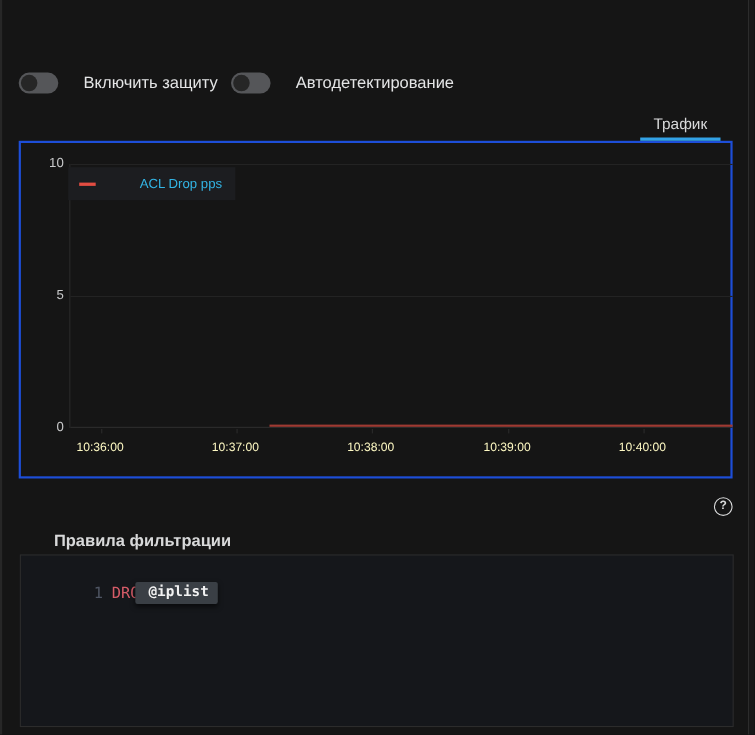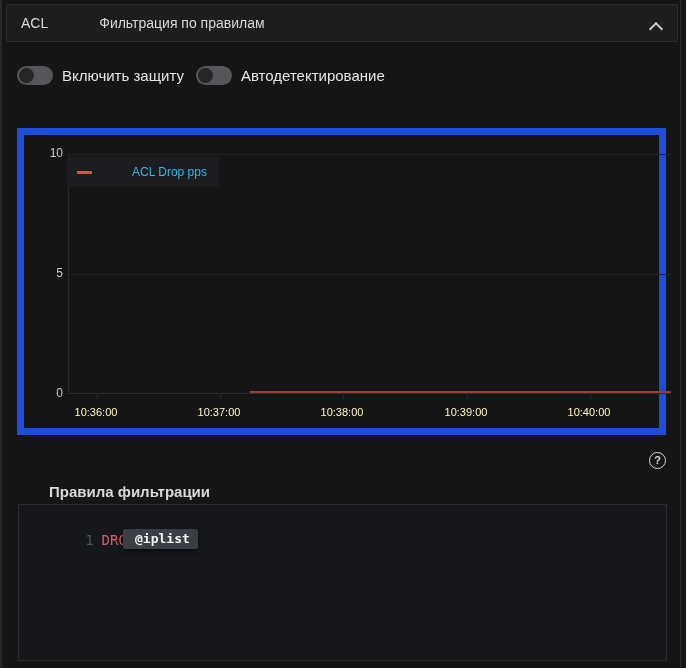--- a/index.html
+++ b/index.html
@@ -24,33 +24,33 @@
   .chevron-up {
     position:absolute; right:16px; top:19px; width:8px; height:8px;
     border-left:2px solid #c7c9cb; border-top:2px solid #c7c9cb;
     transform:rotate(45deg);
   }
 
   
   .toggles { position:absolute; left:17px; top:66px; display:flex; align-items:center; }
   .toggle { width:36px; height:19px; border-radius:10px; background:#555659; position:relative; cursor:pointer; flex:0 0 auto; }
   .toggle .knob { position:absolute; left:2px; top:2px; width:15px; height:15px; border-radius:50%; background:#262626; }
-  .toggle-label { font-size:15px; color:#e4e5e6; margin-left:9px; margin-right:12px; white-space:nowrap; }
+  .toggle-label { font-size:15px; color:#e4e5e6; margin-left:23px; margin-right:12px; white-space:nowrap; }
 
   
   .tab-traffic {
     position:absolute; right:31px; top:100px; width:73px; height:25px;
     text-align:center; font-size:14px; color:#d8d9da; line-height:25px;
     border-bottom:3px solid #33a2e5; box-sizing:content-box; cursor:pointer; z-index:2;
   }
 
   
   .chart-box {
     position:absolute; left:17px; top:128px; width:649px; height:307px;
-    border:7px solid #1d4ed8; box-sizing:border-box;
+    border:2px solid #1d4ed8; box-sizing:border-box;
   }
   .ylabel { position:absolute; left:0; width:39px; text-align:right; font-size:12px; color:#c8c9ca; height:15px; line-height:15px; }
   .plot { position:absolute; left:44px; top:19px; width:602px; height:240px; border-left:1px solid #2a2a2a; }
   .gridline { position:absolute; left:0; width:100%; height:1px; background:#232323; }
   .gridline.zero { background:#2d2d2d; }
   .series-line { position:absolute; left:181px; right:0; bottom:1px; height:2px; background:#9e3a32; }
   .xtick { position:absolute; bottom:-5px; width:1px; height:4px; background:#2b2b2b; }
   .xlabel { position:absolute; width:70px; text-align:center; font-size:11px; color:#fef9c3; height:14px; }
   .legend {
     position:absolute; left:-2px; top:3px; background:#1c1d20; padding:8px 12px 8px 10px;
@@ -89,37 +89,33 @@
   }
 </style>
 </head>
 <body>
 
 <div class="page">
   <div class="edge-left"></div>
   <div class="edge-right-bg"></div>
   <div class="edge-right"></div>
 
-  <div class="panel-header">
-    <span class="acl">ACL</span>
-    <span class="title">Фильтрация по правилам</span>
-    <span class="chevron-up"></span>
-  </div>
 
   <div class="toggles">
     <div class="toggle">
       <div class="knob"></div>
     </div>
     <span class="toggle-label">Включить защиту</span>
     <div class="toggle">
       <div class="knob"></div>
     </div>
     <span class="toggle-label">Автодетектирование</span>
   </div>
 
+  <div class="tab-traffic">Трафик</div>
 
   <div class="chart-box">
     <div class="ylabel" style="top:11px;">10</div>
     <div class="ylabel" style="top:131px;">5</div>
     <div class="ylabel" style="top:251px;">0</div>
 
     <div class="plot">
       <div class="gridline" style="top:0;"></div>
       <div class="gridline" style="top:120px;"></div>
       <div class="gridline zero" style="bottom:0;"></div>

